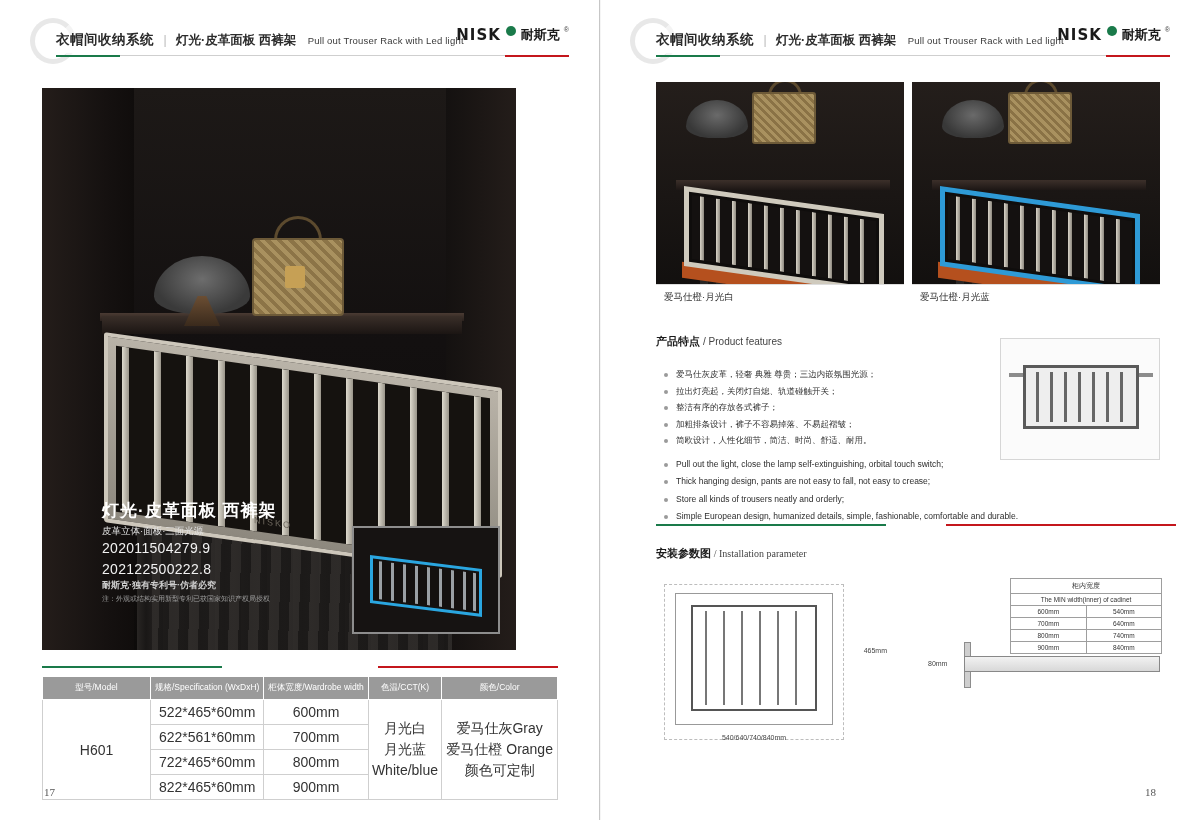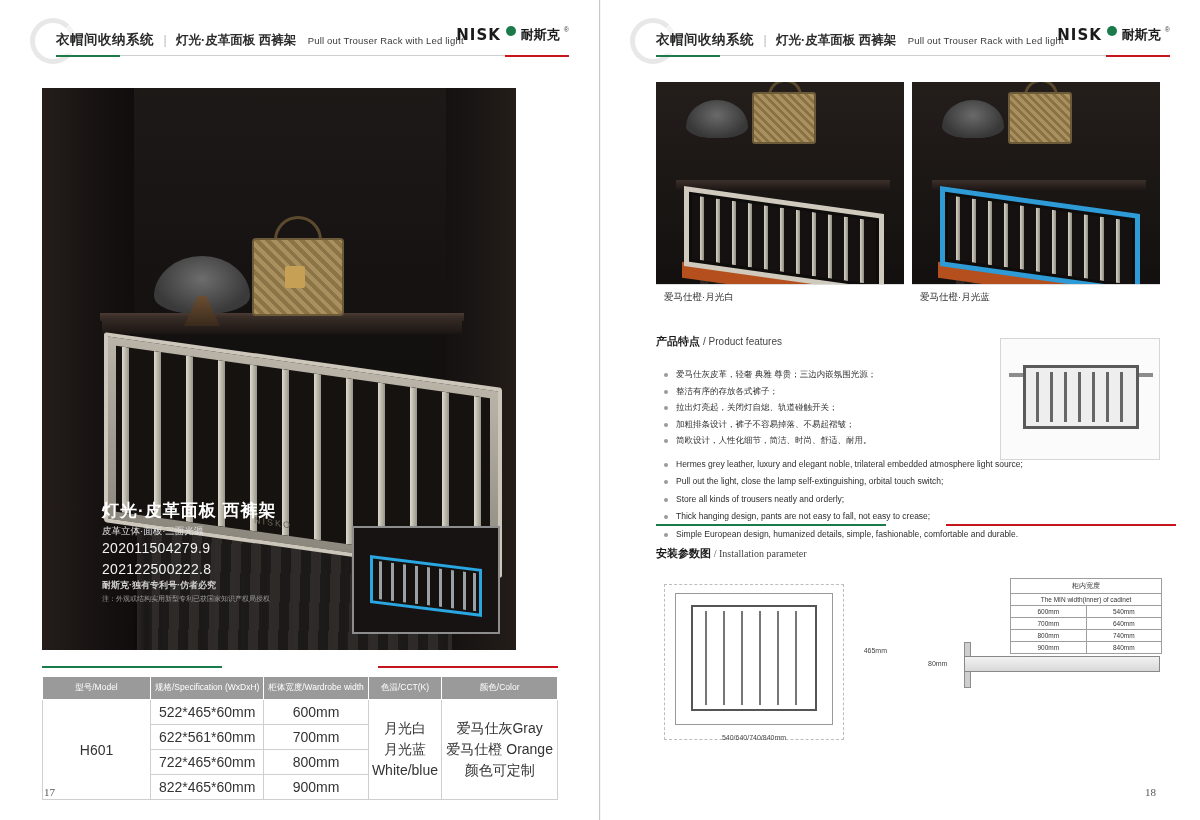--- a/index.html
+++ b/index.html
@@ -441,46 +441,45 @@
 </div>
 
 <div class="sec-title" style="left:656px; top:334px;">
   <span>产品特点</span>
   <span class="en">/ Product features</span>
 </div>
 
 <div class="feat-cn">
   <ul>
     <li>爱马仕灰皮革，轻奢 典雅 尊贵；三边内嵌氛围光源；</li>
+    <li>拉出灯亮起，关闭灯自熄、轨道碰触开关；</li>
     <li>整洁有序的存放各式裤子；</li>
-    <li>拉出灯亮起，关闭灯自熄、轨道碰触开关；</li>
     <li>加粗排条设计，裤子不容易掉落、不易起褶皱；</li>
     <li>简欧设计，人性化细节，简洁、时尚、舒适、耐用。</li>
   </ul>
 </div>
 
 <div class="prod-img">
   <div class="pi-rail"></div>
   <div class="pi-tray">
     <div class="pb" style="left:10px"></div>
       <div class="pb" style="left:24px"></div>
     <div class="pb" style="left:38px"></div>
       <div class="pb" style="left:52px"></div>
     <div class="pb" style="left:66px"></div>
       <div class="pb" style="left:80px"></div>
     <div class="pb" style="left:94px"></div>
   </div>
 </div>
 
 <div class="feat-en">
   <ul>
-    <li>Hermes grey leather, luxury and elegant noble, trilateral embedded atmosphere light source;</li>
     <li>Pull out the light, close the lamp self-extinguishing, orbital touch switch;</li>
+    <li>Thick hanging design, pants are not easy to fall, not easy to crease;</li>
     <li>Store all kinds of trousers neatly and orderly;</li>
-    <li>Thick hanging design, pants are not easy to fall, not easy to crease;</li>
     <li>Simple European design, humanized details, simple, fashionable, comfortable and durable.</li>
   </ul>
 </div>
 
 <div class="rule2"></div>
 
 <div class="sec-title" style="left:656px; top:546px;font-family:Liberation Serif, serif;">
   <span>安装参数图</span>
   <span class="en">/ Installation parameter</span>
 </div>

